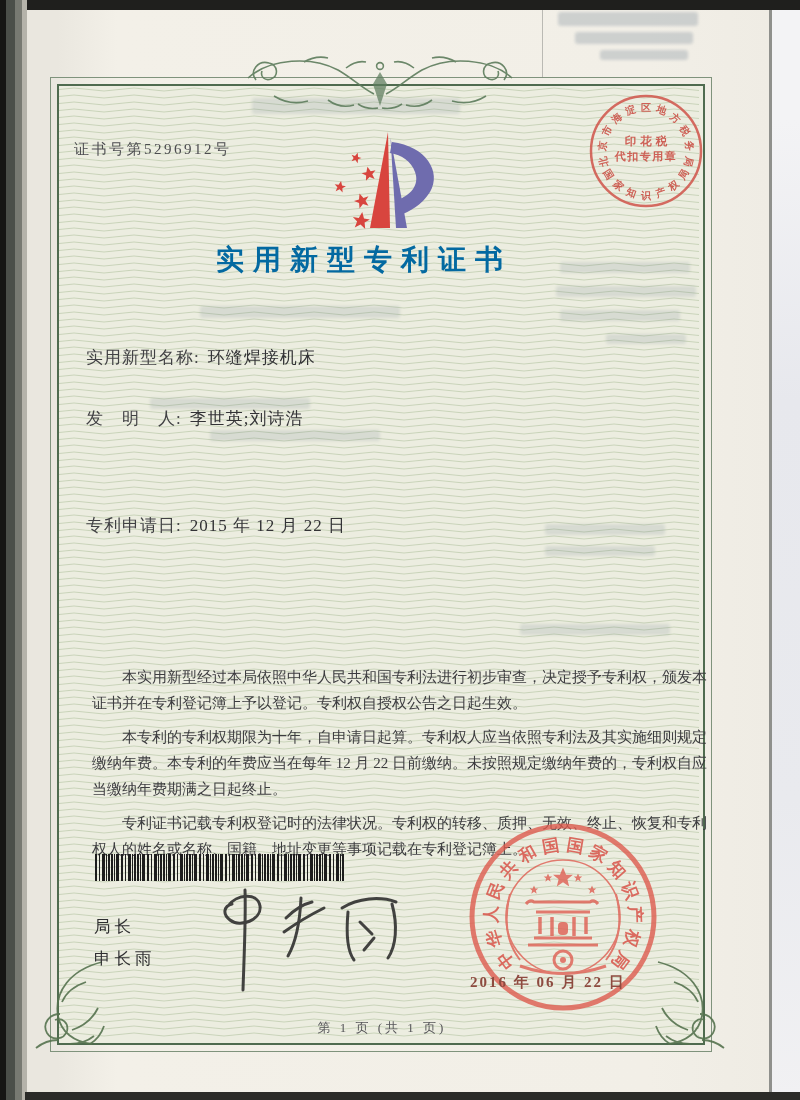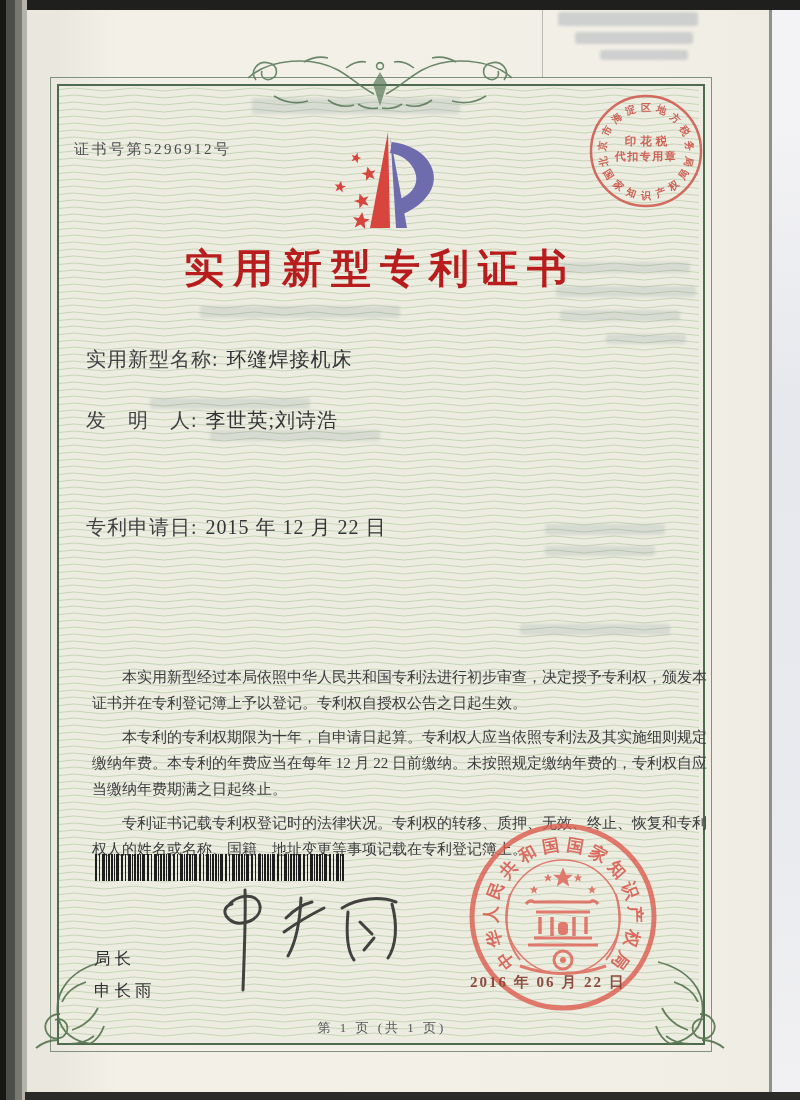--- a/index.html
+++ b/index.html
@@ -25,30 +25,30 @@
   
   .ghost{position:absolute;background:rgba(104,122,138,.16);border-radius:3px;
      filter:blur(1.5px);z-index:3;}
   .ghost.dk{background:rgba(88,110,128,.24);}
   .fold-line{position:absolute;left:542px;top:10px;width:1px;height:68px;background:rgba(130,132,128,.5);z-index:5;}
   
   .orn{position:absolute;z-index:6;}
   
   .cert-no{position:absolute;left:74px;top:140px;font-size:15px;letter-spacing:2.5px;color:#4c4c50;z-index:8;}
   .logo{position:absolute;left:312px;top:128px;width:130px;height:108px;z-index:8;}
-  .title{position:absolute;left:52px;top:241px;width:656px;text-align:center;font-size:40px;
-     font-weight:600;letter-spacing:9px;color:#b91c1c;z-index:8;}
-  .field{position:absolute;left:86px;font-size:20px;color:#3f3f42;letter-spacing:1px;z-index:8;white-space:nowrap;}
+  .title{position:absolute;left:36px;top:241px;width:656px;text-align:center;font-size:28px;
+     font-weight:600;letter-spacing:9px;color:#0369a1;z-index:8;}
+  .field{position:absolute;left:86px;font-size:17px;color:#3f3f42;letter-spacing:1px;z-index:8;white-space:nowrap;}
   .field .lab{color:#414144;}
   .field .val{margin-left:8px;color:#333336;}
   .bodytext{position:absolute;left:84px;top:656px;width:634px;z-index:8;font-size:15px;
      line-height:26px;color:#3c3c3f;}
   .bodytext p{margin:8px;text-indent:2em;}
   .barcode{position:absolute;left:95px;top:854px;z-index:8;}
-  .signer{position:absolute;left:94px;z-index:8;font-size:16.5px;letter-spacing:4px;color:#2f2f31;margin-top:32px;}
+  .signer{position:absolute;left:94px;z-index:8;font-size:16.5px;letter-spacing:4px;color:#2f2f31;}
   .signature{position:absolute;left:200px;top:878px;z-index:8;}
   .seal{position:absolute;left:460px;top:814px;width:206px;height:206px;z-index:9;}
   .seal-date{position:absolute;left:470px;top:973px;width:190px;font-size:15px;letter-spacing:2px;
      color:#8e4b40;z-index:10;font-weight:600;}
   .stamp{position:absolute;left:586px;top:92px;width:120px;height:120px;z-index:9;opacity:.85;}
   .footer{position:absolute;left:54px;top:1019px;width:656px;text-align:center;font-size:13px;
      letter-spacing:3px;color:#57575a;z-index:8;}
   svg text{font-family:"Liberation Serif","DejaVu Serif",serif;}
 </style>
 </head>

